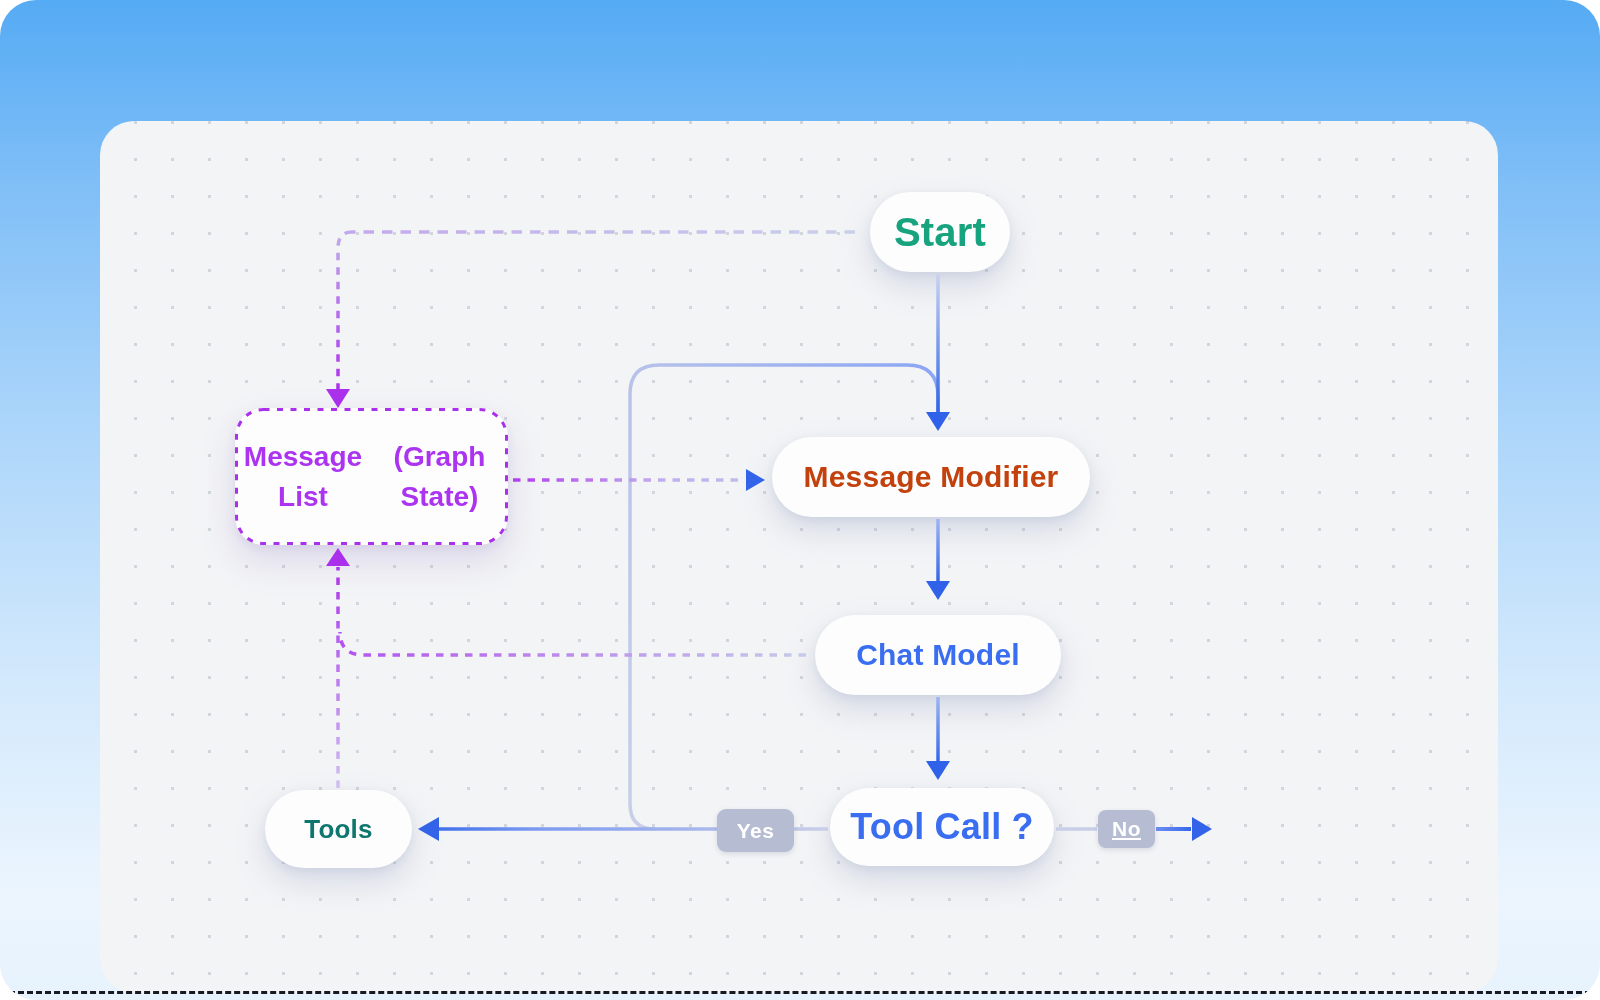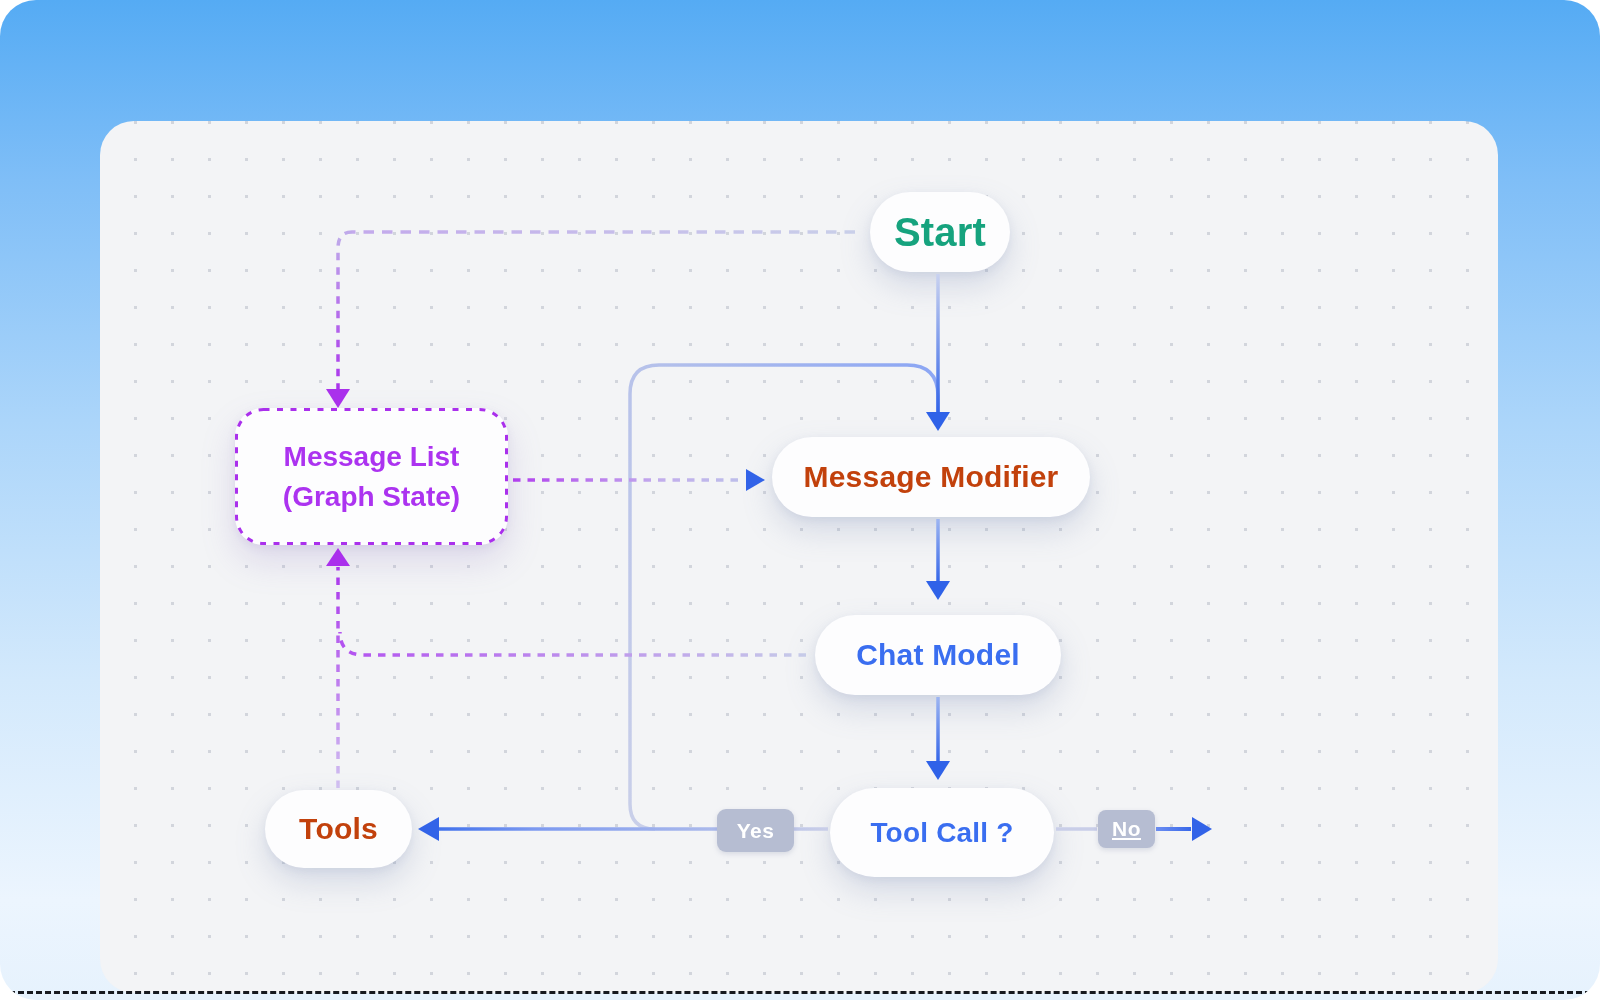--- a/index.html
+++ b/index.html
@@ -31,27 +31,27 @@
     display:flex;align-items:center;justify-content:center;
     font-weight:700;
     box-shadow:0 14px 30px rgba(125,140,180,.25), 0 3px 8px rgba(125,140,180,.12);
     z-index:2;
     letter-spacing:.2px;
     white-space:nowrap;
   }
   .node-start{left:870px;top:192px;width:140px;height:80px;color:#16a37e;font-size:40px;}
   .node-mm{left:772px;top:437px;width:318px;height:80px;color:#c2410c;font-size:30px;}
   .node-cm{left:815px;top:615px;width:246px;height:80px;color:#3a6ef0;font-size:30px;}
-  .node-tc{left:830px;top:788px;width:224px;height:89px;color:#3a6ef0;font-size:28px;}
-  .node-tools{left:265px;top:790px;width:147px;height:78px;color:#c2410c;font-size:30px;}
+  .node-tc{left:830px;top:788px;width:224px;height:78px;color:#3a6ef0;font-size:36px;}
+  .node-tools{left:265px;top:790px;width:147px;height:78px;color:#0f766e;font-size:26px;}
   .node-end{left:1215px;top:791px;width:142px;height:72px;color:#ee3a6e;font-size:30px;}
   .state-box{
     position:absolute;left:235px;top:408px;width:273px;height:137px;
     background:#fdfdfe;border-radius:28px;
-    display:flex;flex-direction:column;align-items:center;justify-content:center;
+    display:flex;flex-direction:row;align-items:center;justify-content:center;
     color:#ac33f0;font-weight:700;font-size:28px;line-height:40px;
     box-shadow:0 16px 34px rgba(140,120,190,.22), 0 3px 8px rgba(140,120,190,.12);
     z-index:2;text-align:center;
   }
   .edges{position:absolute;left:0;top:0;width:1600px;height:1000px;z-index:3;pointer-events:none;}
   .badge{
     position:absolute;z-index:4;
     background:#b6bdd2;color:#ffffff;
     display:flex;align-items:center;justify-content:center;
     font-weight:700;font-size:21px;letter-spacing:.5px;

